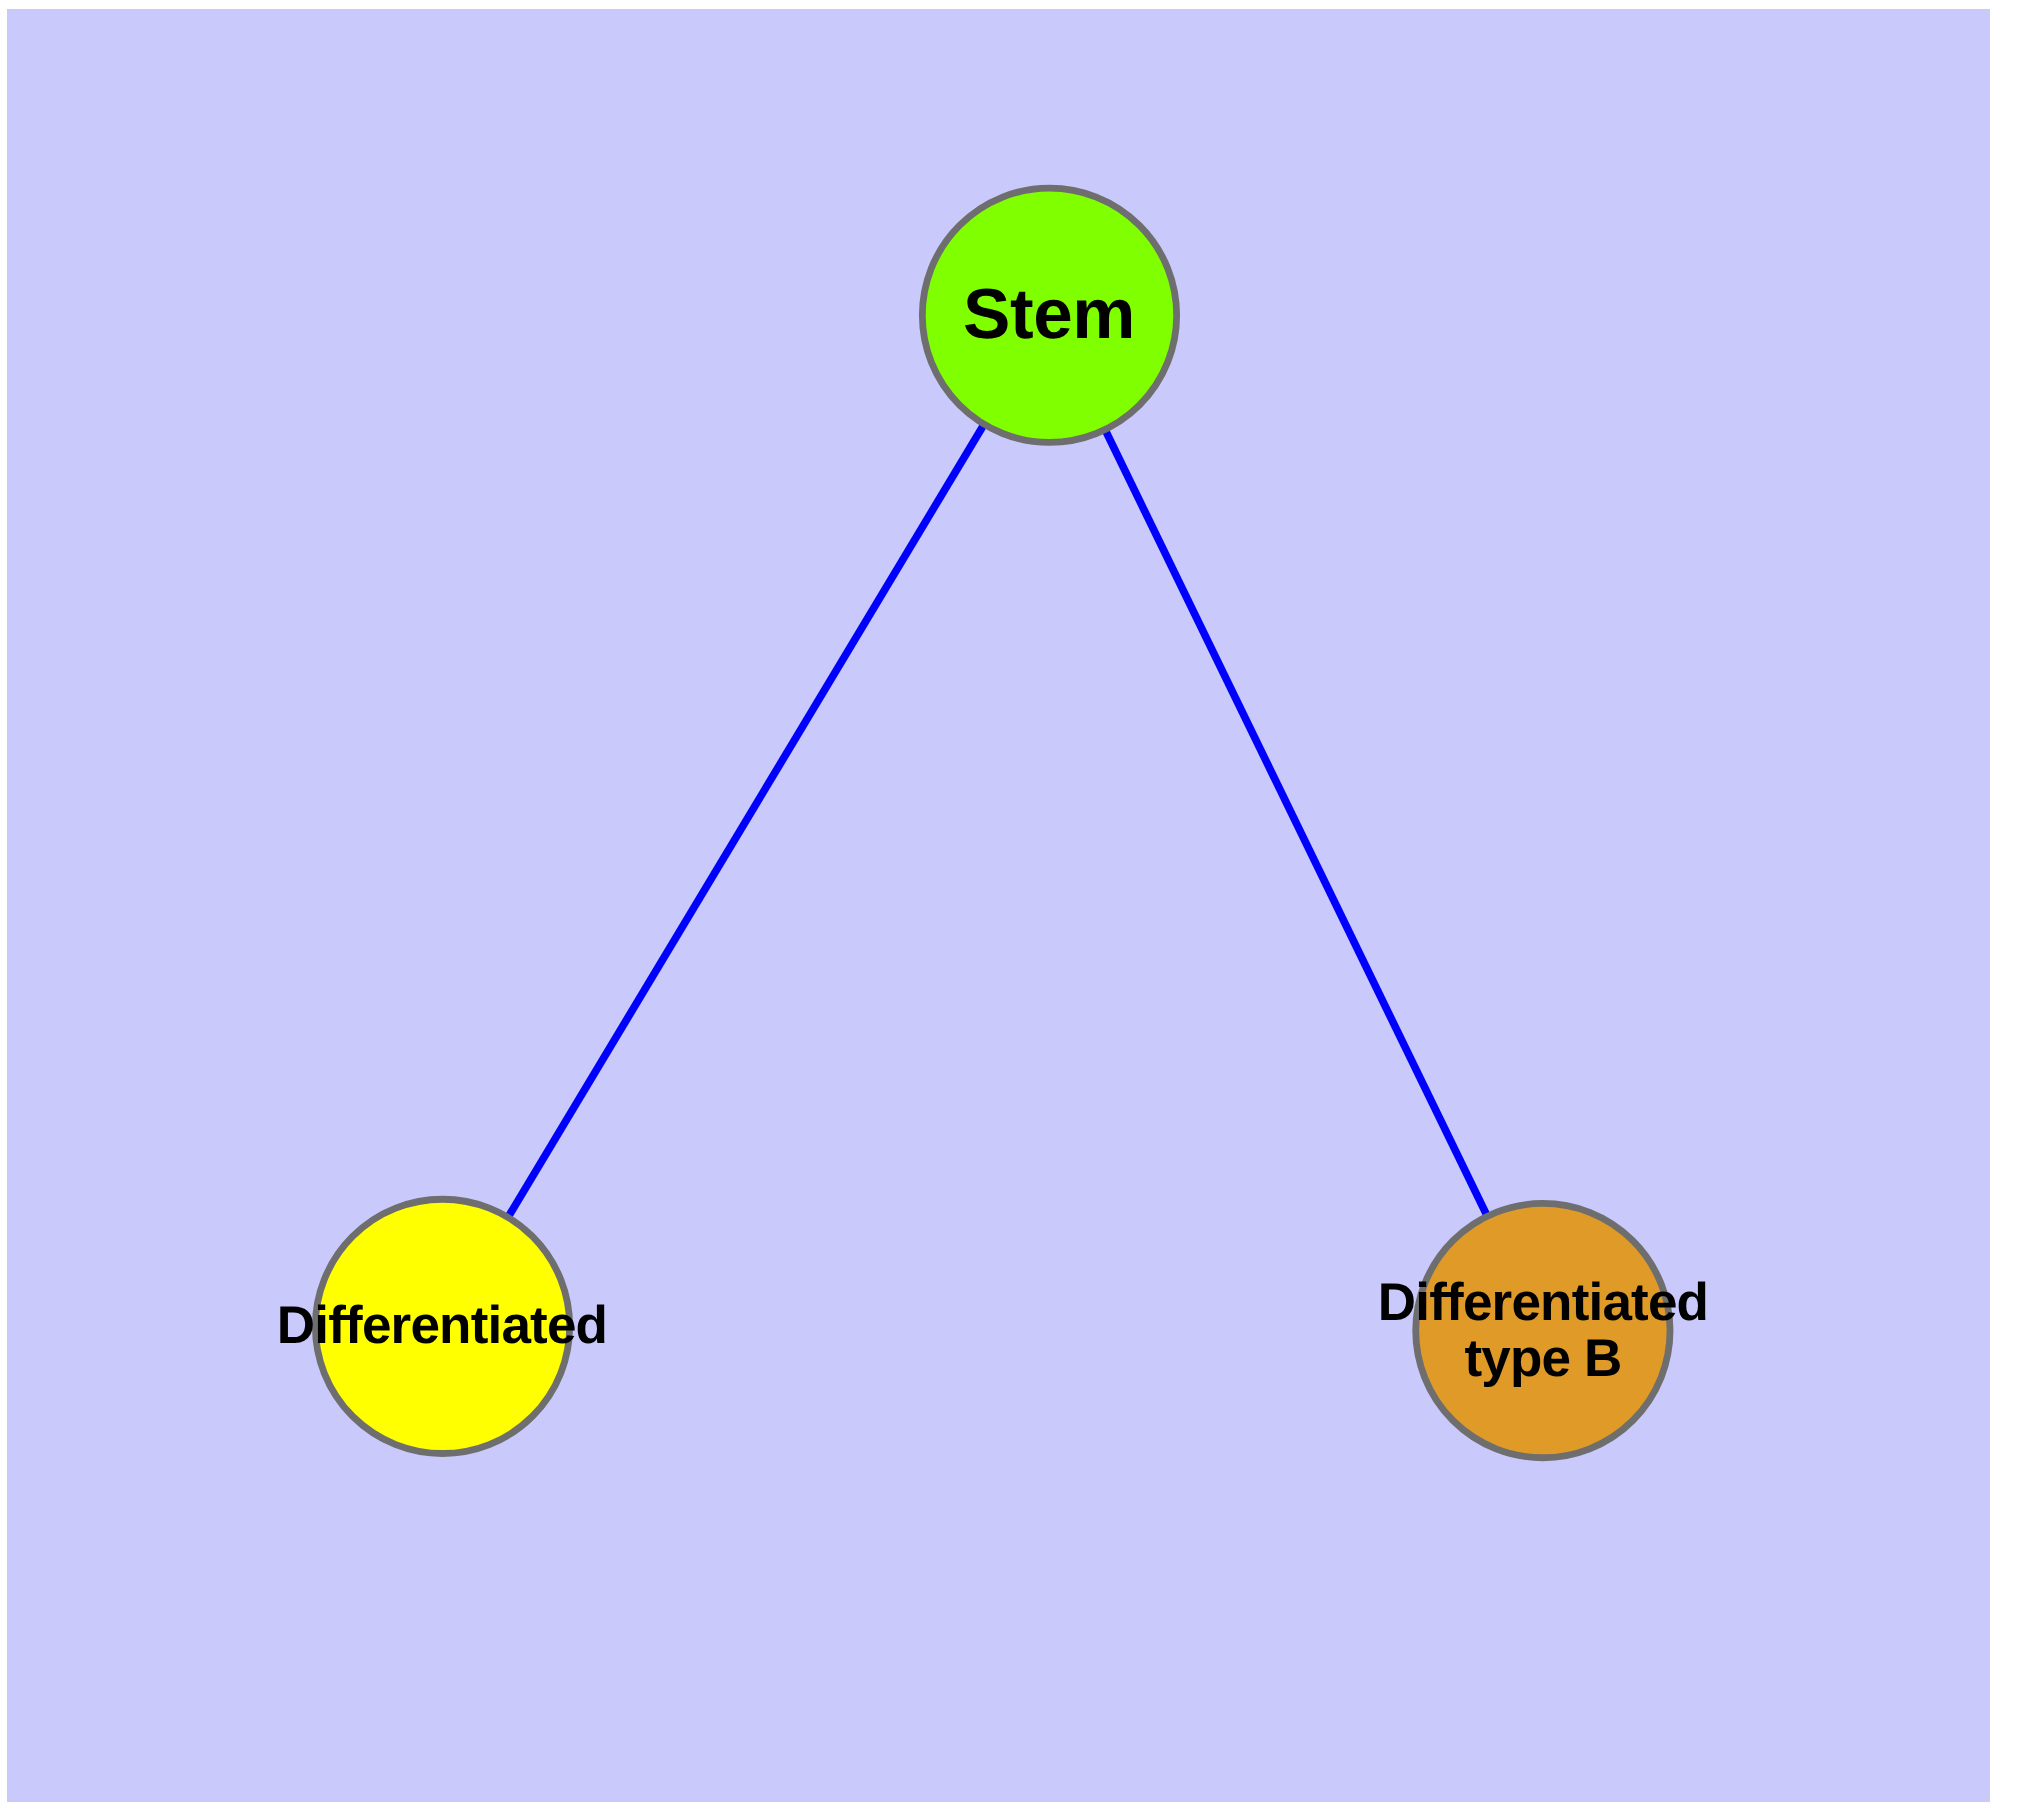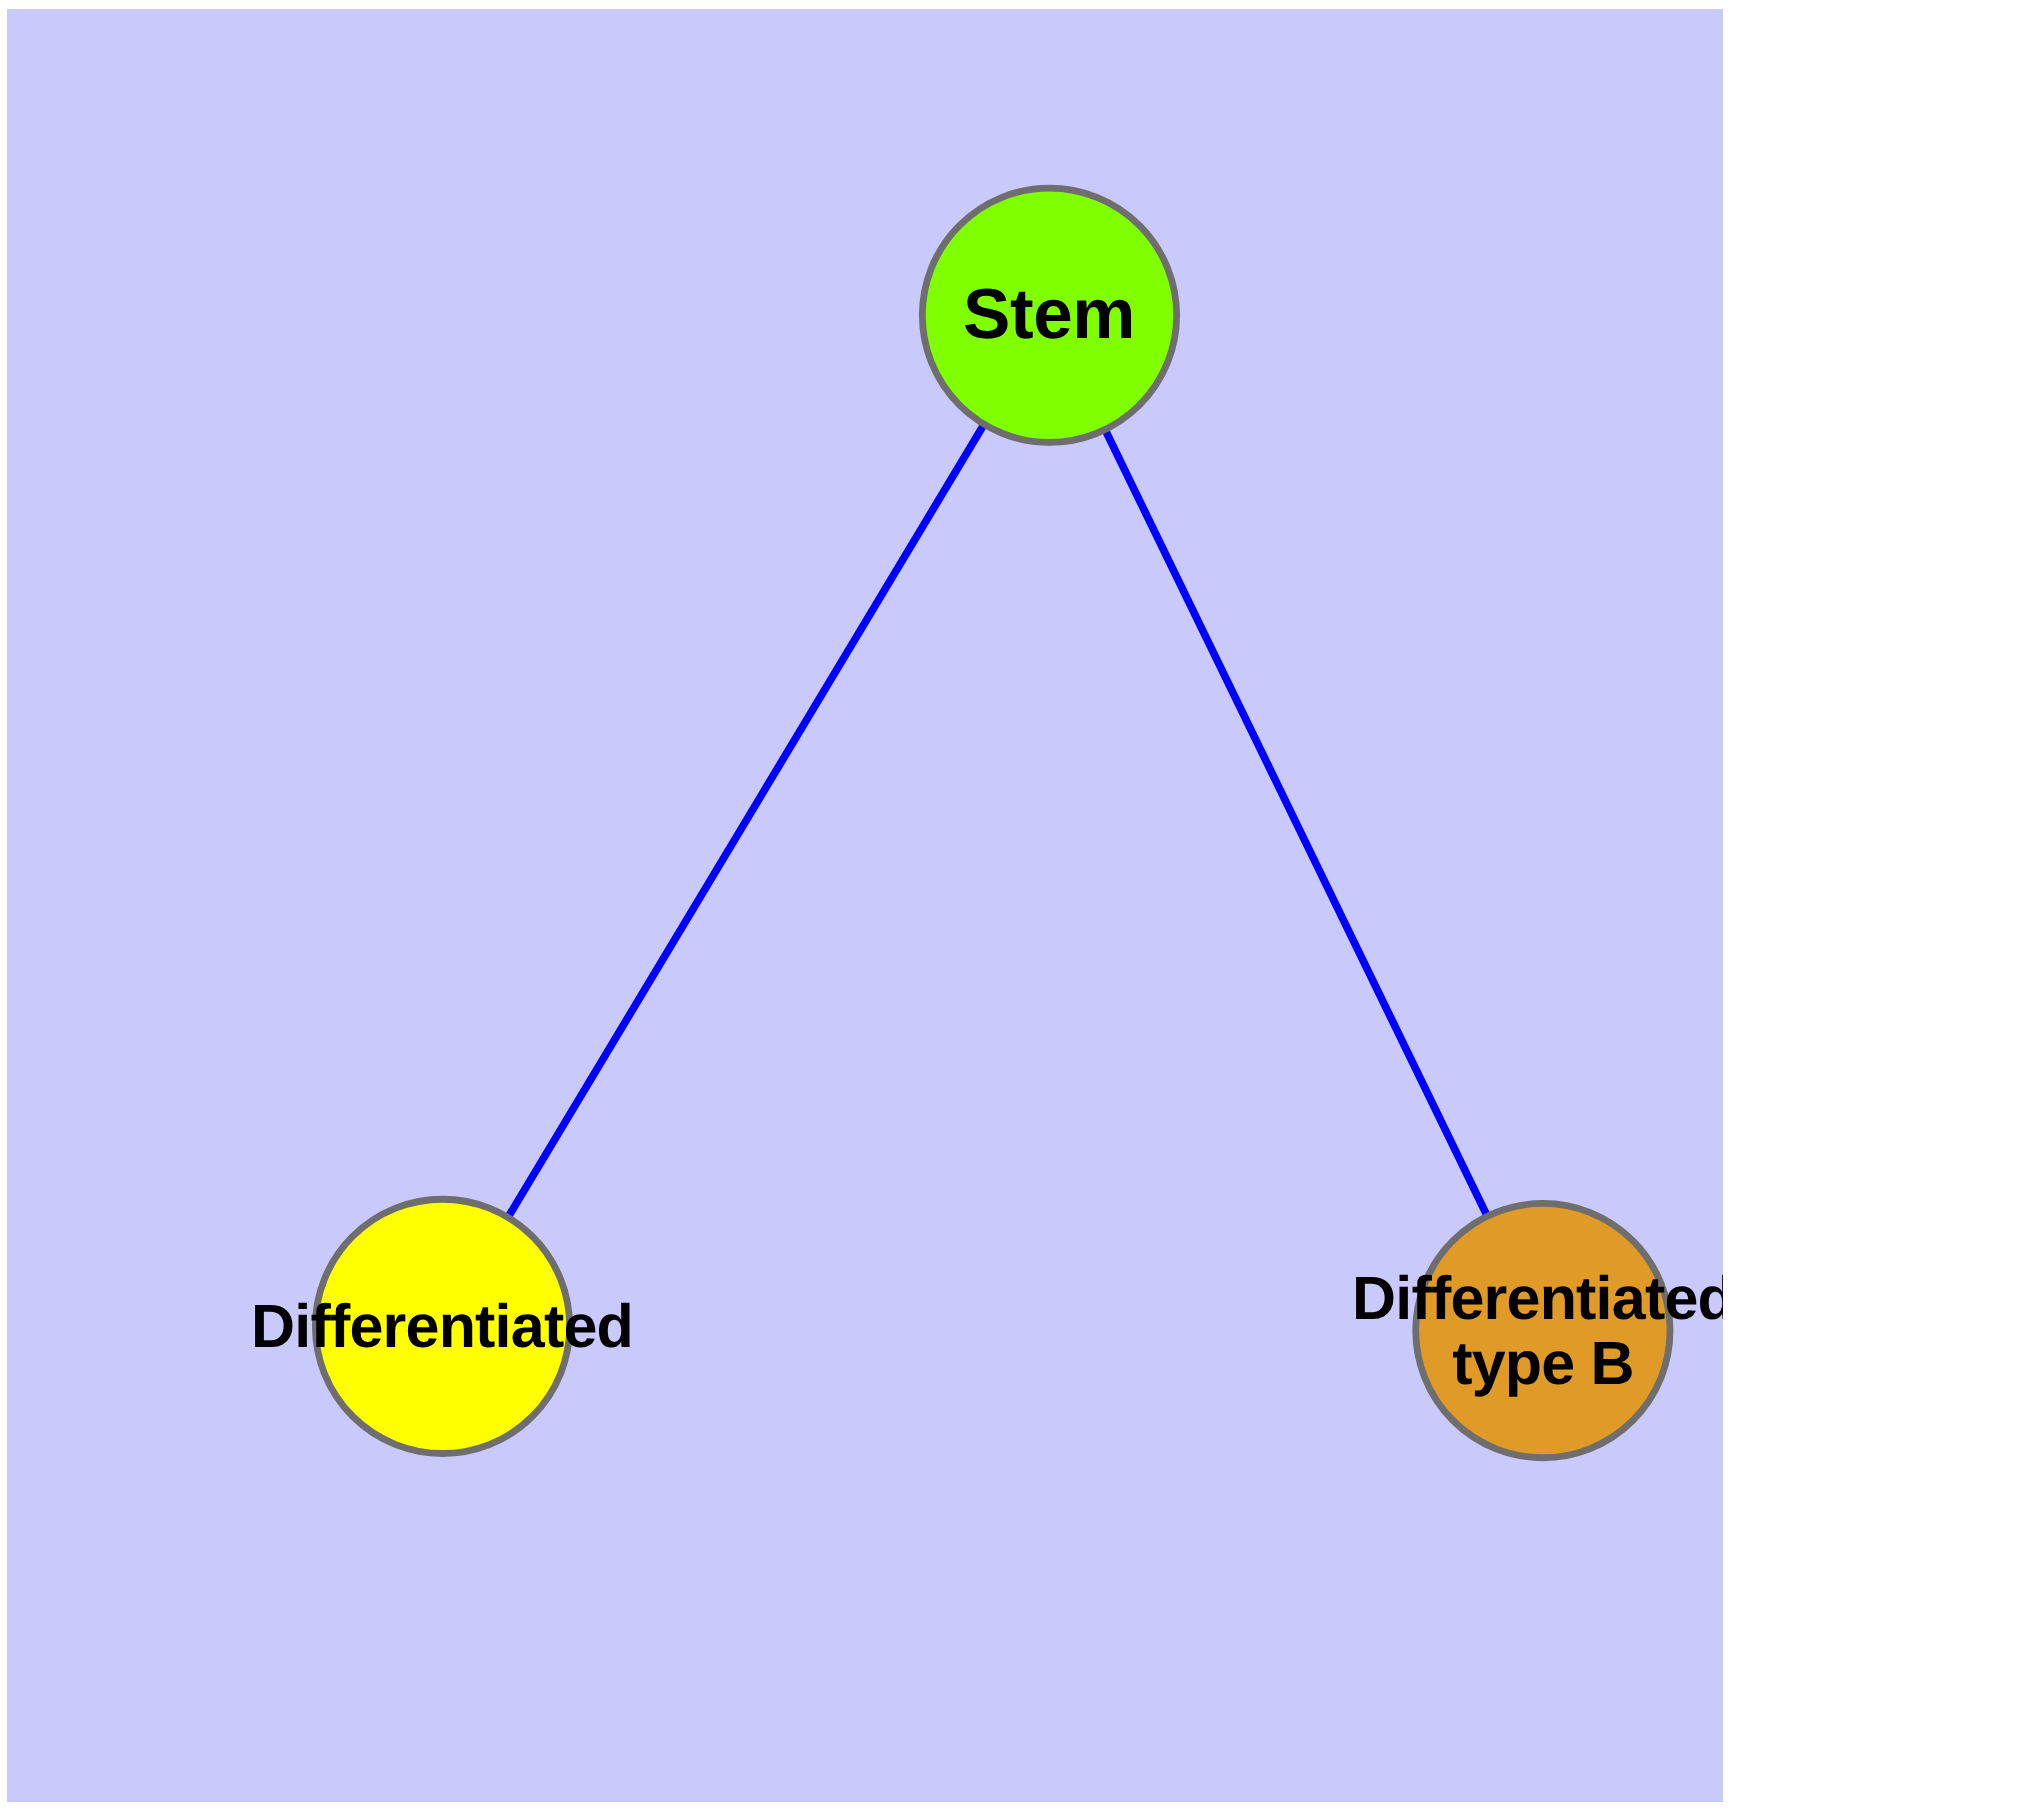--- a/index.html
+++ b/index.html
@@ -3,21 +3,21 @@
 <meta charset="utf-8">
 <title>Cell Differentiation Graph</title>
 <style>
   html, body {
     margin: 0;
     padding: 0;
     background: #ffffff;
   }
   #canvas {
     position: relative;
-    width: 1723px;
+    width: 1990px;
     height: 1812px;
     background: #ffffff;
     overflow: hidden;
     font-family: "Liberation Sans", "DejaVu Sans", sans-serif;
   }
   #plot-area {
     position: absolute;
     left: 6.8px;
     top: 8.5px;
     width: 1990px;
@@ -37,21 +37,21 @@
     transform: translate(-50%, -50%);
     text-align: center;
     color: #000000;
     font-weight: bold;
     white-space: nowrap;
     line-height: 1.06;
     pointer-events: none;
     text-rendering: geometricPrecision;
   }
   .label-stem  { font-size: 71px; letter-spacing: -0.4px; }
-  .label-leaf  { font-size: 61px; letter-spacing: -0.8px; }
+  .label-leaf  { font-size: 53px; letter-spacing: -0.8px; }
 </style>
 </head>
 <body>
 
 <div id="canvas">
 
   <div id="plot-area"></div>
 
   <svg id="graph-svg" viewBox="0 0 2384 2138" preserveAspectRatio="none">
     <g>

